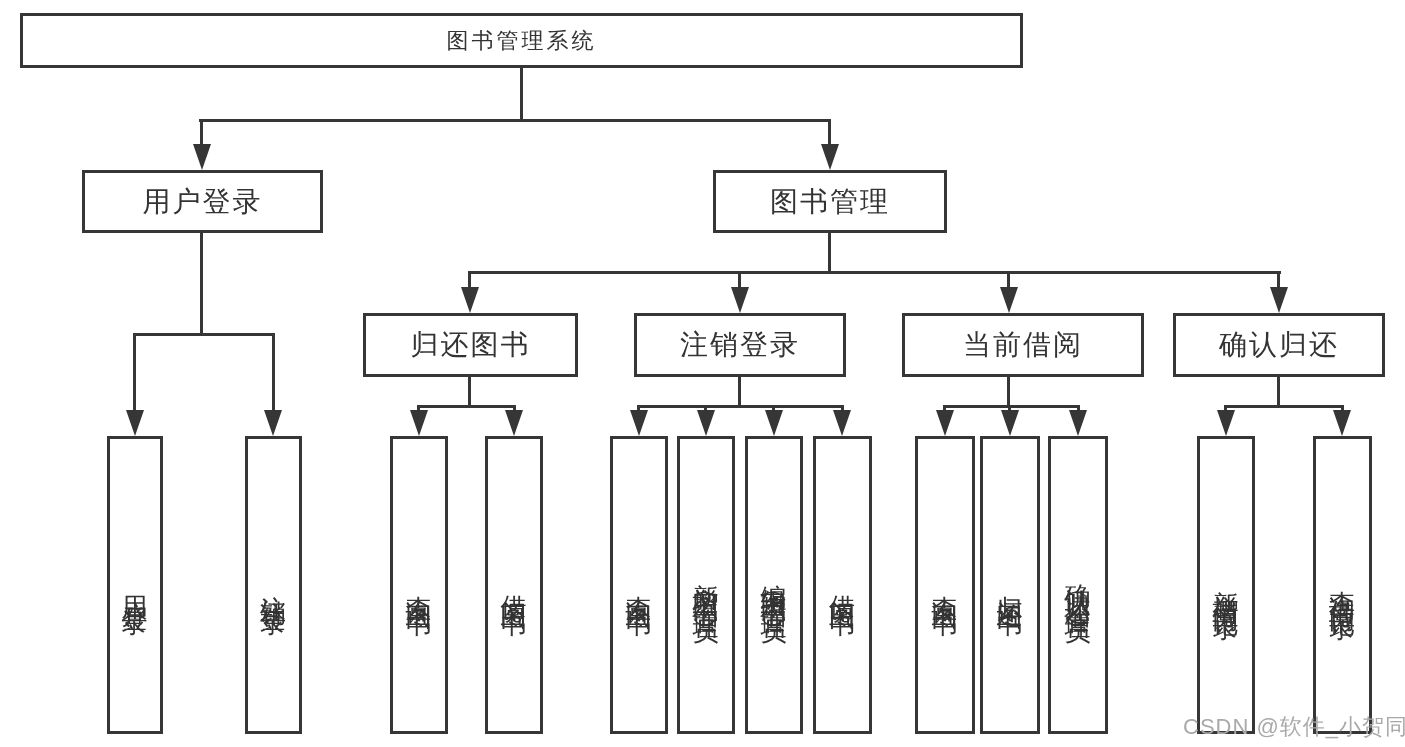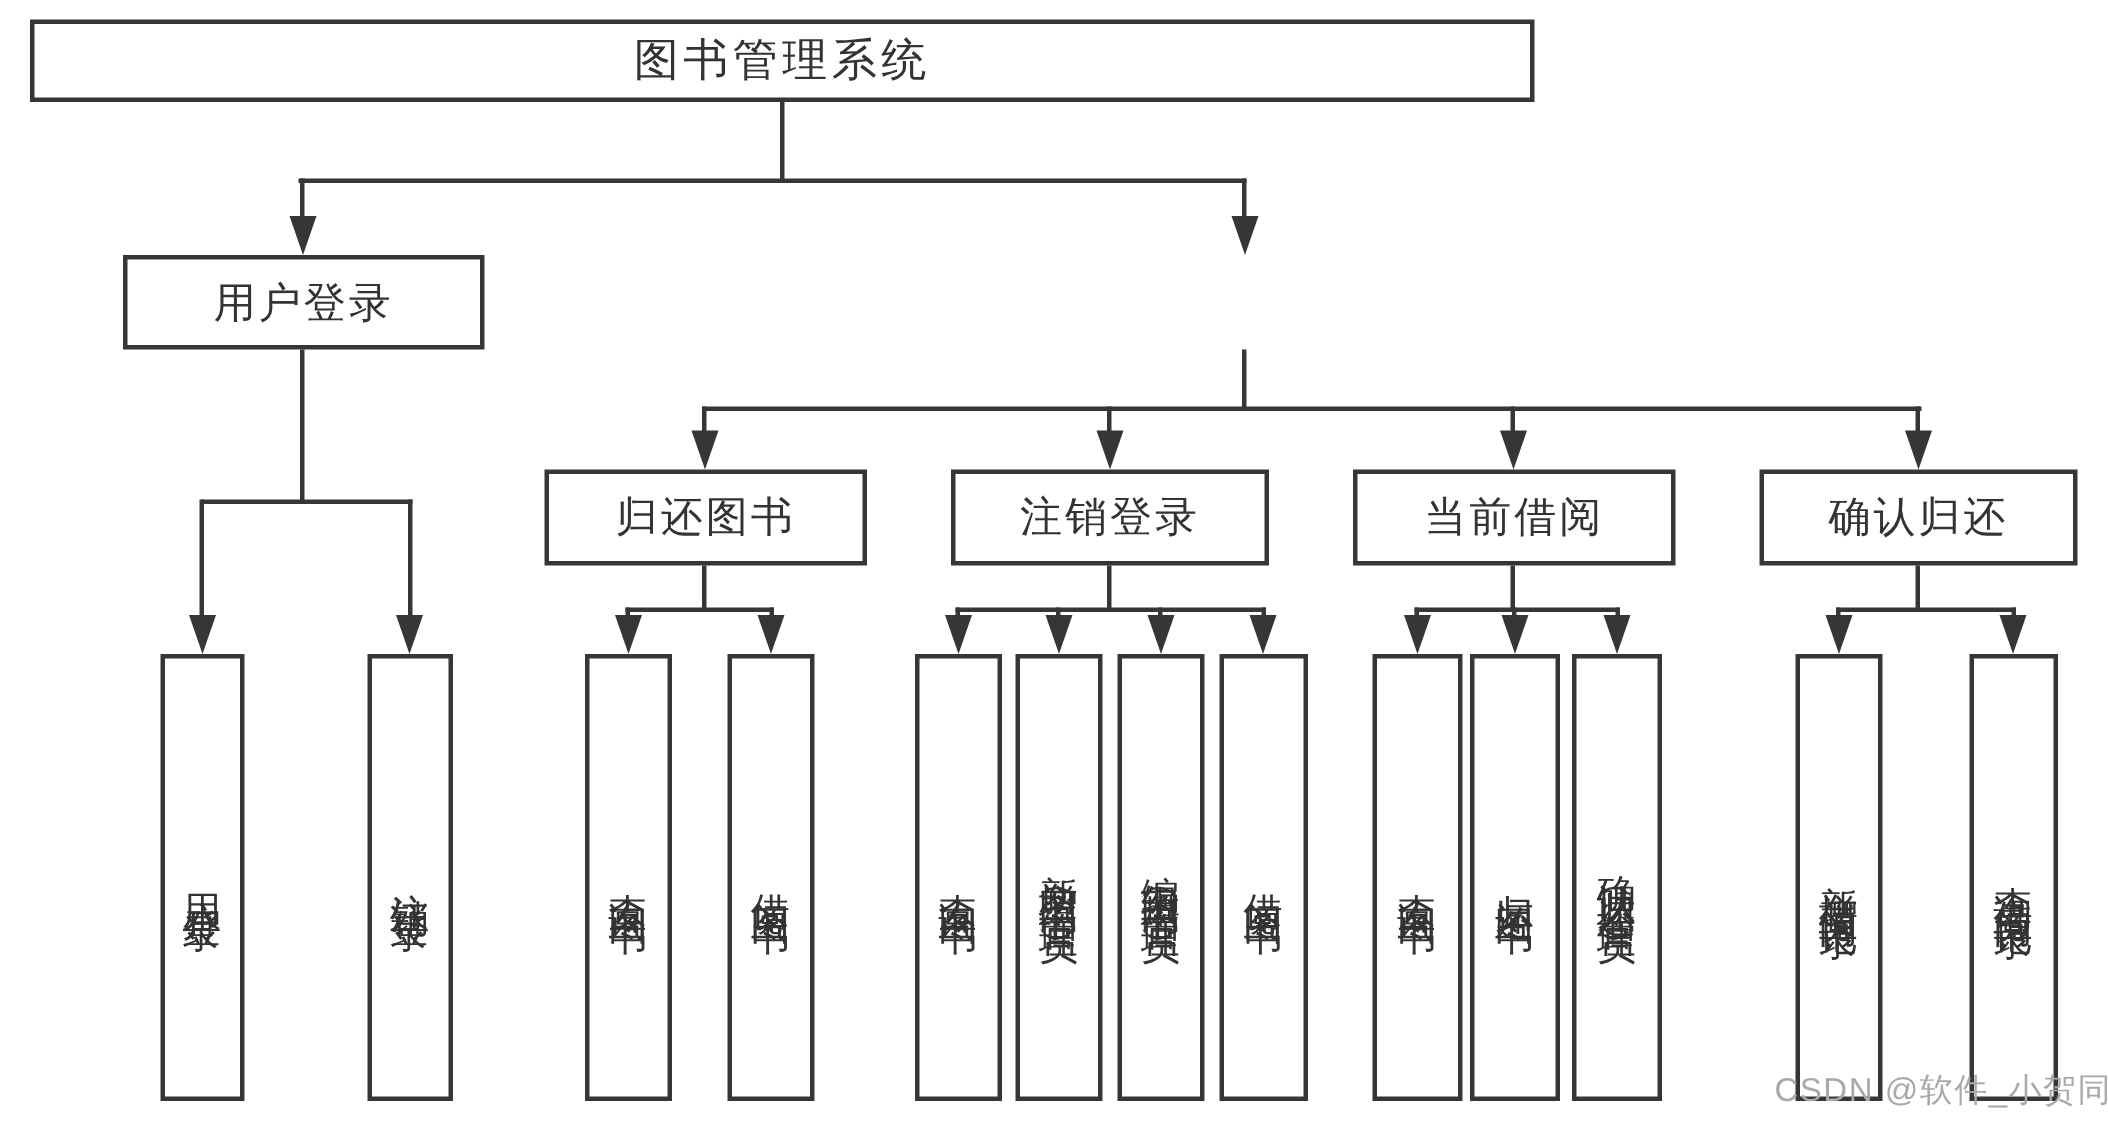--- a/index.html
+++ b/index.html
@@ -14,21 +14,21 @@
     position:absolute;
     background:#ffffff;
     border:3px solid #363636;
     box-sizing:border-box;
     display:flex;
     align-items:center;
     justify-content:center;
     color:#333333;
   }
   .hbox { font-size:28px; letter-spacing:2px; }
-  .rootbox { font-size:30px; letter-spacing:3px; }
+  .rootbox { font-size:22px; letter-spacing:3px; }
   .vbox {
     writing-mode:vertical-rl;
     font-size:26px;
     letter-spacing:5px;
     line-height:1;
     overflow:hidden;
     padding:4px 0;
   }
   .line { position:absolute; background:#363636; }
   .arrowhead {
@@ -55,20 +55,21 @@
   <div class="box hbox rootbox" style="left:20px;top:13px;width:1003px;height:55px">图书管理系统</div>
 
   <div class="line" style="left:520px;top:68px;width:3px;height:53px"></div>
   <div class="line" style="left:199px;top:119px;width:632px;height:3px"></div>
   <div class="line" style="left:200px;top:119px;width:3px;height:28px"></div>
   <div class="arrowhead" style="left:193px;top:144px"></div>
   <div class="line" style="left:828px;top:119px;width:3px;height:28px"></div>
   <div class="arrowhead" style="left:821px;top:144px"></div>
 
   <div class="box hbox" style="left:82px;top:170px;width:241px;height:63px">用户登录</div>
+  <div class="box hbox" style="left:713px;top:170px;width:234px;height:63px">图书管理</div>
 
   <div class="line" style="left:200px;top:233px;width:3px;height:103px"></div>
   <div class="line" style="left:134px;top:333px;width:141px;height:3px"></div>
   <div class="line" style="left:133px;top:333px;width:3px;height:80px"></div>
   <div class="arrowhead" style="left:126px;top:410px"></div>
   <div class="line" style="left:272px;top:333px;width:3px;height:80px"></div>
   <div class="arrowhead" style="left:264px;top:410px"></div>
 
   <div class="line" style="left:828px;top:233px;width:3px;height:40px"></div>
   <div class="line" style="left:468px;top:271px;width:813px;height:3px"></div>
@@ -76,21 +77,21 @@
   <div class="arrowhead" style="left:461px;top:287px"></div>
   <div class="line" style="left:738px;top:271px;width:3px;height:18px"></div>
   <div class="arrowhead" style="left:731px;top:287px"></div>
   <div class="line" style="left:1007px;top:271px;width:3px;height:18px"></div>
   <div class="arrowhead" style="left:1000px;top:287px"></div>
   <div class="line" style="left:1277px;top:271px;width:3px;height:18px"></div>
   <div class="arrowhead" style="left:1270px;top:287px"></div>
 
   <div class="box hbox" style="left:363px;top:313px;width:215px;height:64px">归还图书</div>
   <div class="box hbox" style="left:634px;top:313px;width:212px;height:64px">注销登录</div>
-  <div class="box hbox" style="left:902px;top:313px;width:215px;height:64px">当前借阅</div>
+  <div class="box hbox" style="left:902px;top:313px;width:242px;height:64px">当前借阅</div>
   <div class="box hbox" style="left:1173px;top:313px;width:212px;height:64px">确认归还</div>
 
   <div class="line" style="left:468px;top:377px;width:3px;height:30px"></div>
   <div class="line" style="left:417px;top:405px;width:99px;height:3px"></div>
   <div class="line" style="left:417px;top:405px;width:3px;height:10px"></div>
   <div class="arrowhead" style="left:410px;top:410px"></div>
   <div class="line" style="left:513px;top:405px;width:3px;height:10px"></div>
   <div class="arrowhead" style="left:505px;top:410px"></div>
 
   <div class="line" style="left:738px;top:377px;width:3px;height:30px"></div>

